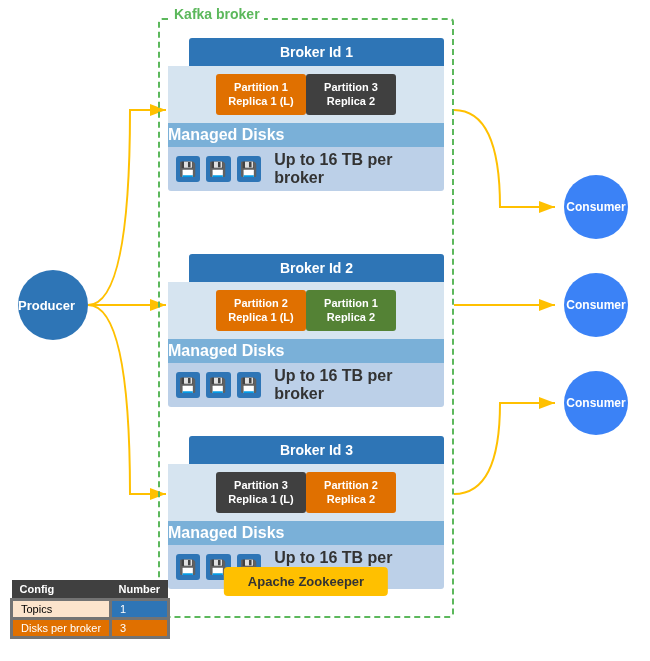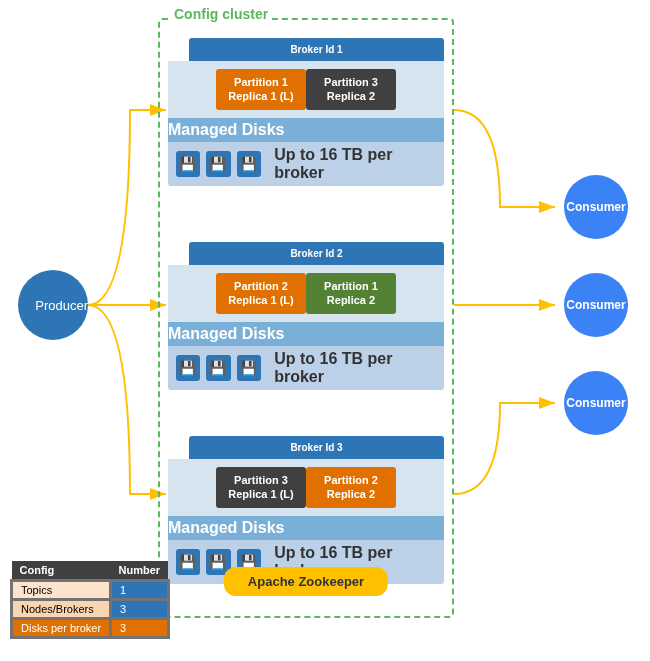--- a/index.html
+++ b/index.html
@@ -43,21 +43,21 @@
       left: 8px;
       right: 8px;
       border-radius: 4px;
       overflow: visible;
     }
     .broker-header {
       background: #2e75b6;
       color: white;
       text-align: center;
       padding: 6px 0;
-      font-size: 10px;
+      font-size: 14px;
       font-weight: 600;
       border-radius: 3px 3px 0 0;
       margin-left: 21px;
     }
     .broker-content {
       background: #d6e4f0;
       padding: 8px 6px;
       display: flex;
       align-items: center;
       justify-content: center;
@@ -104,51 +104,51 @@
     }
     .disk-text {
       font-size: 16px;
       color: #333;
       margin-left: 7px;
       font-weight: bold;
     }
     
     .broker-1 { top: 18px; }
     
-    .broker-2 { top: 222px; }
+    .broker-2 { top: 234px; }
     
     .broker-3 { top: 416px; }
     
     .zookeeper {
       position: absolute;
       bottom: 10px;
       left: 50%;
       transform: translateX(-50%);
       background: #ffc000;
       color: #333;
       font-weight: 700;
       font-size: 13px;
       padding: 7px 24px;
-      border-radius: 12px;
+      border-radius: 4px;
       white-space: nowrap;
     }
     
     .producer-circle {
       position: absolute;
       left: 18px;
       top: 270px;
       width: 70px;
       height: 70px;
       background: #2e75b6;
       border-radius: 50%;
       display: flex;
       align-items: center;
-      justify-content: flex-end;
-      color: white;
-      font-weight: 400;
+      justify-content: flex-start;
+      color: white;
+      font-weight: 700;
       font-size: 13px;
     }
     
     .consumer-circle {
       position: absolute;
       right: 22px;
       width: 64px;
       height: 64px;
       background: #3b82f6;
       border-radius: 50%;
@@ -230,21 +230,21 @@
 
   <div class="consumer-circle consumer-2">
     <span>Consumer</span>
   </div>
 
   <div class="consumer-circle consumer-3">
     <span>Consumer</span>
   </div>
 
   <div class="kafka-cluster">
-    <span class="kafka-cluster-label">Config cluster</span>
+    <span class="kafka-cluster-label">Kafka broker</span>
 
     <div class="broker broker-1">
       <div class="broker-header">
         <span>Broker Id 1</span>
       </div>
       <div class="broker-content">
         <div class="partition-box partition-orange">Partition 1<br>Replica 1 (L)</div>
         <div class="partition-box partition-dark">Partition 3<br>Replica 2</div>
       </div>
       <div class="managed-disks-label">
@@ -307,23 +307,19 @@
         <th>Config</th>
         <th>Number</th>
       </tr>
     </thead>
     <tbody>
       <tr>
         <td>Topics</td>
         <td style="background:#2e75b6!important;color:white;">1</td>
       </tr>
       <tr>
-        <td>Nodes/Brokers</td>
-        <td style="background:#2e75b6!important;color:white;">3</td>
-      </tr>
-      <tr>
         <td style="background:#e07000!important;color:white;">Disks per broker</td>
         <td style="background:#e07000!important;color:white;">3</td>
       </tr>
     </tbody>
   </table>
 
 </div>
 
 </body></html>

